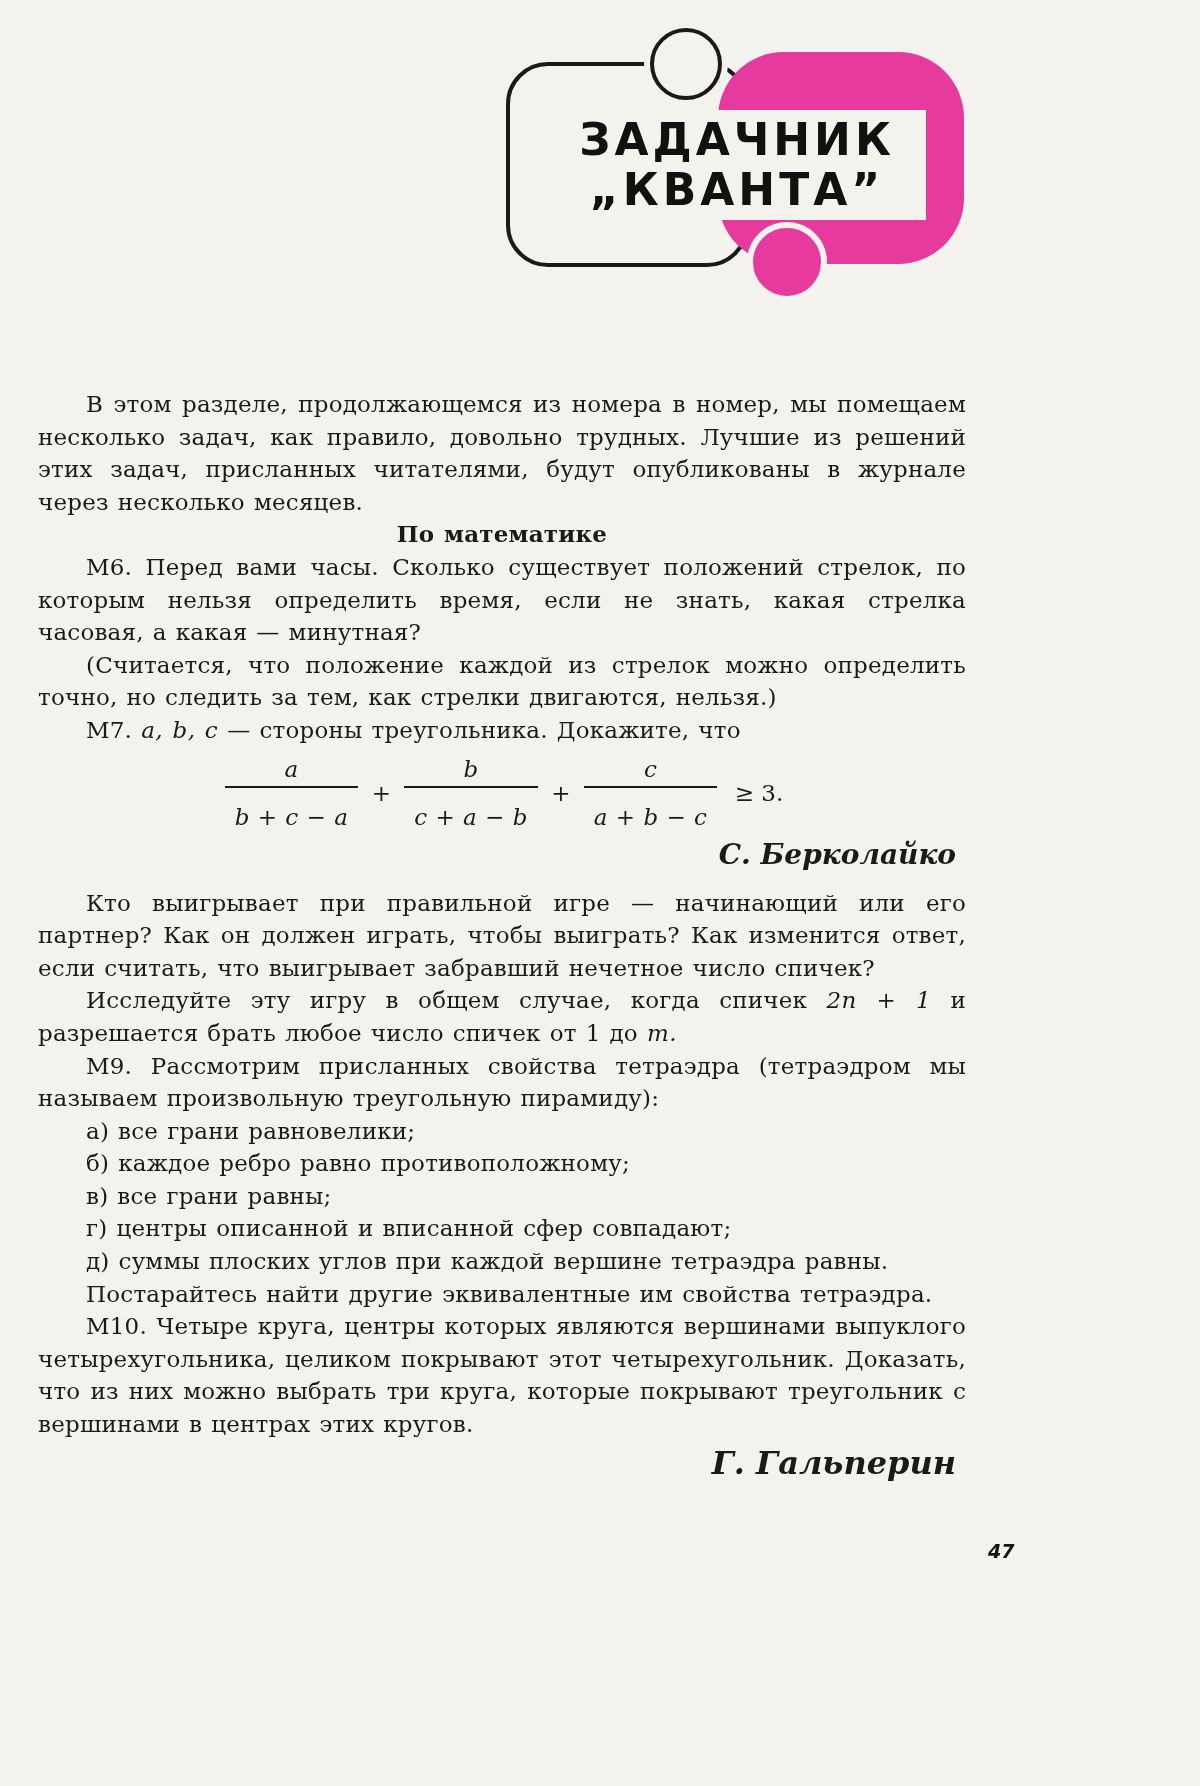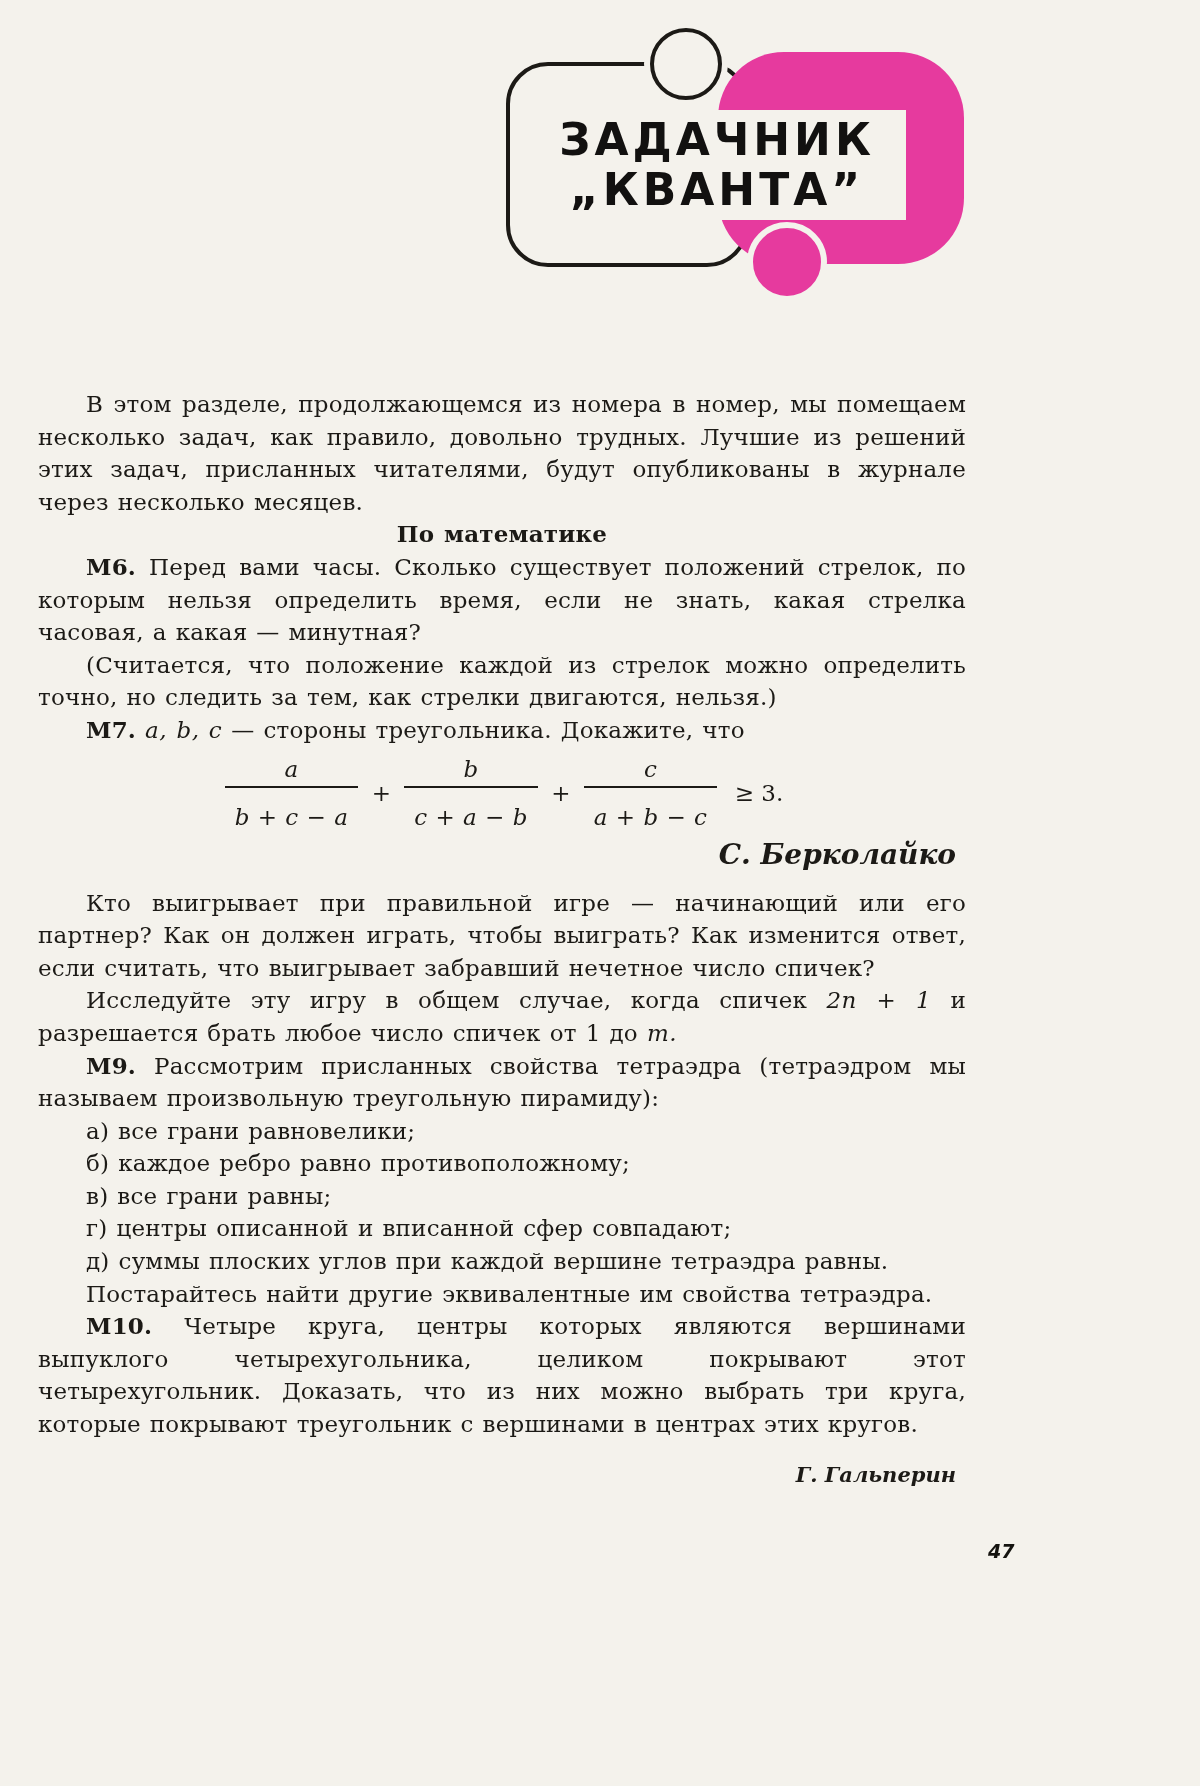--- a/index.html
+++ b/index.html
@@ -16,21 +16,21 @@
   .logo { position:absolute; left:500px; top:28px; width:470px; height:285px; }
   .logo-outline {
     position:absolute; left:6px; top:34px; width:243px; height:205px;
     border:4px solid var(--ink); border-radius:42px; background:transparent;
   }
   .logo-magenta {
     position:absolute; left:218px; top:24px; width:246px; height:212px;
     background:var(--accent); border-radius:66px;
   }
   .logo-band {
-    position:absolute; left:28px; top:82px; width:378px; height:110px;
+    position:absolute; left:48px; top:82px; width:378px; height:110px;
     background:var(--paper);
     display:flex; flex-direction:column; align-items:center; justify-content:center;
   }
   .logo-line {
     font-family:"DejaVu Sans", sans-serif; font-weight:bold;
     font-size:44px; line-height:50px; letter-spacing:4px;
     color:#121110; white-space:nowrap;
   }
   .logo-circle-top {
     position:absolute; left:150px; top:0; width:72px; height:72px;
@@ -43,36 +43,36 @@
   }
 
   
   .content { position:absolute; left:38px; top:388px; width:928px; }
   .para {
     font-size:23px; line-height:32.6px; text-align:justify;
     letter-spacing:0.2px; word-spacing:1.5px;
   }
   .indent { text-indent:48px; }
   .heading { text-align:center; font-weight:bold; text-indent:0; }
-  .plabel { font-weight:bold; }
+  .plabel { font-weight:normal; }
   .math { font-style:italic; letter-spacing:0.5px; }
 
   
   .formula { margin:8px 0 2px; text-align:center; font-size:23px; white-space:nowrap; }
   .frac { display:inline-block; vertical-align:middle; text-align:center; margin:0 4px; }
   .frac .num { display:block; padding:1px 10px 4px; border-bottom:2.5px solid var(--ink); }
   .frac .den { display:block; padding:4px 10px 1px;margin-top:12px; }
   .formula .op { display:inline-block; vertical-align:middle; margin:0 2px; }
   .formula .tail { display:inline-block; vertical-align:middle; margin-left:6px; font-style:normal; }
 
   .signature {
     text-align:right; font-style:italic; font-weight:bold;
     font-size:28px; line-height:32px; margin:8px 10px 16px 0;
   }
-  .signature-final { margin-top:18px; font-size:21px; }
+  .signature-final { margin-top:6px; font-size:32px; }
 
   .page-number {
     position:absolute; left:988px; top:1540px;
     font-family:"DejaVu Sans", sans-serif; font-weight:bold; font-style:italic;
     font-size:19px; color:#14130f;
   }
 </style>
 </head>
 <body>
 

